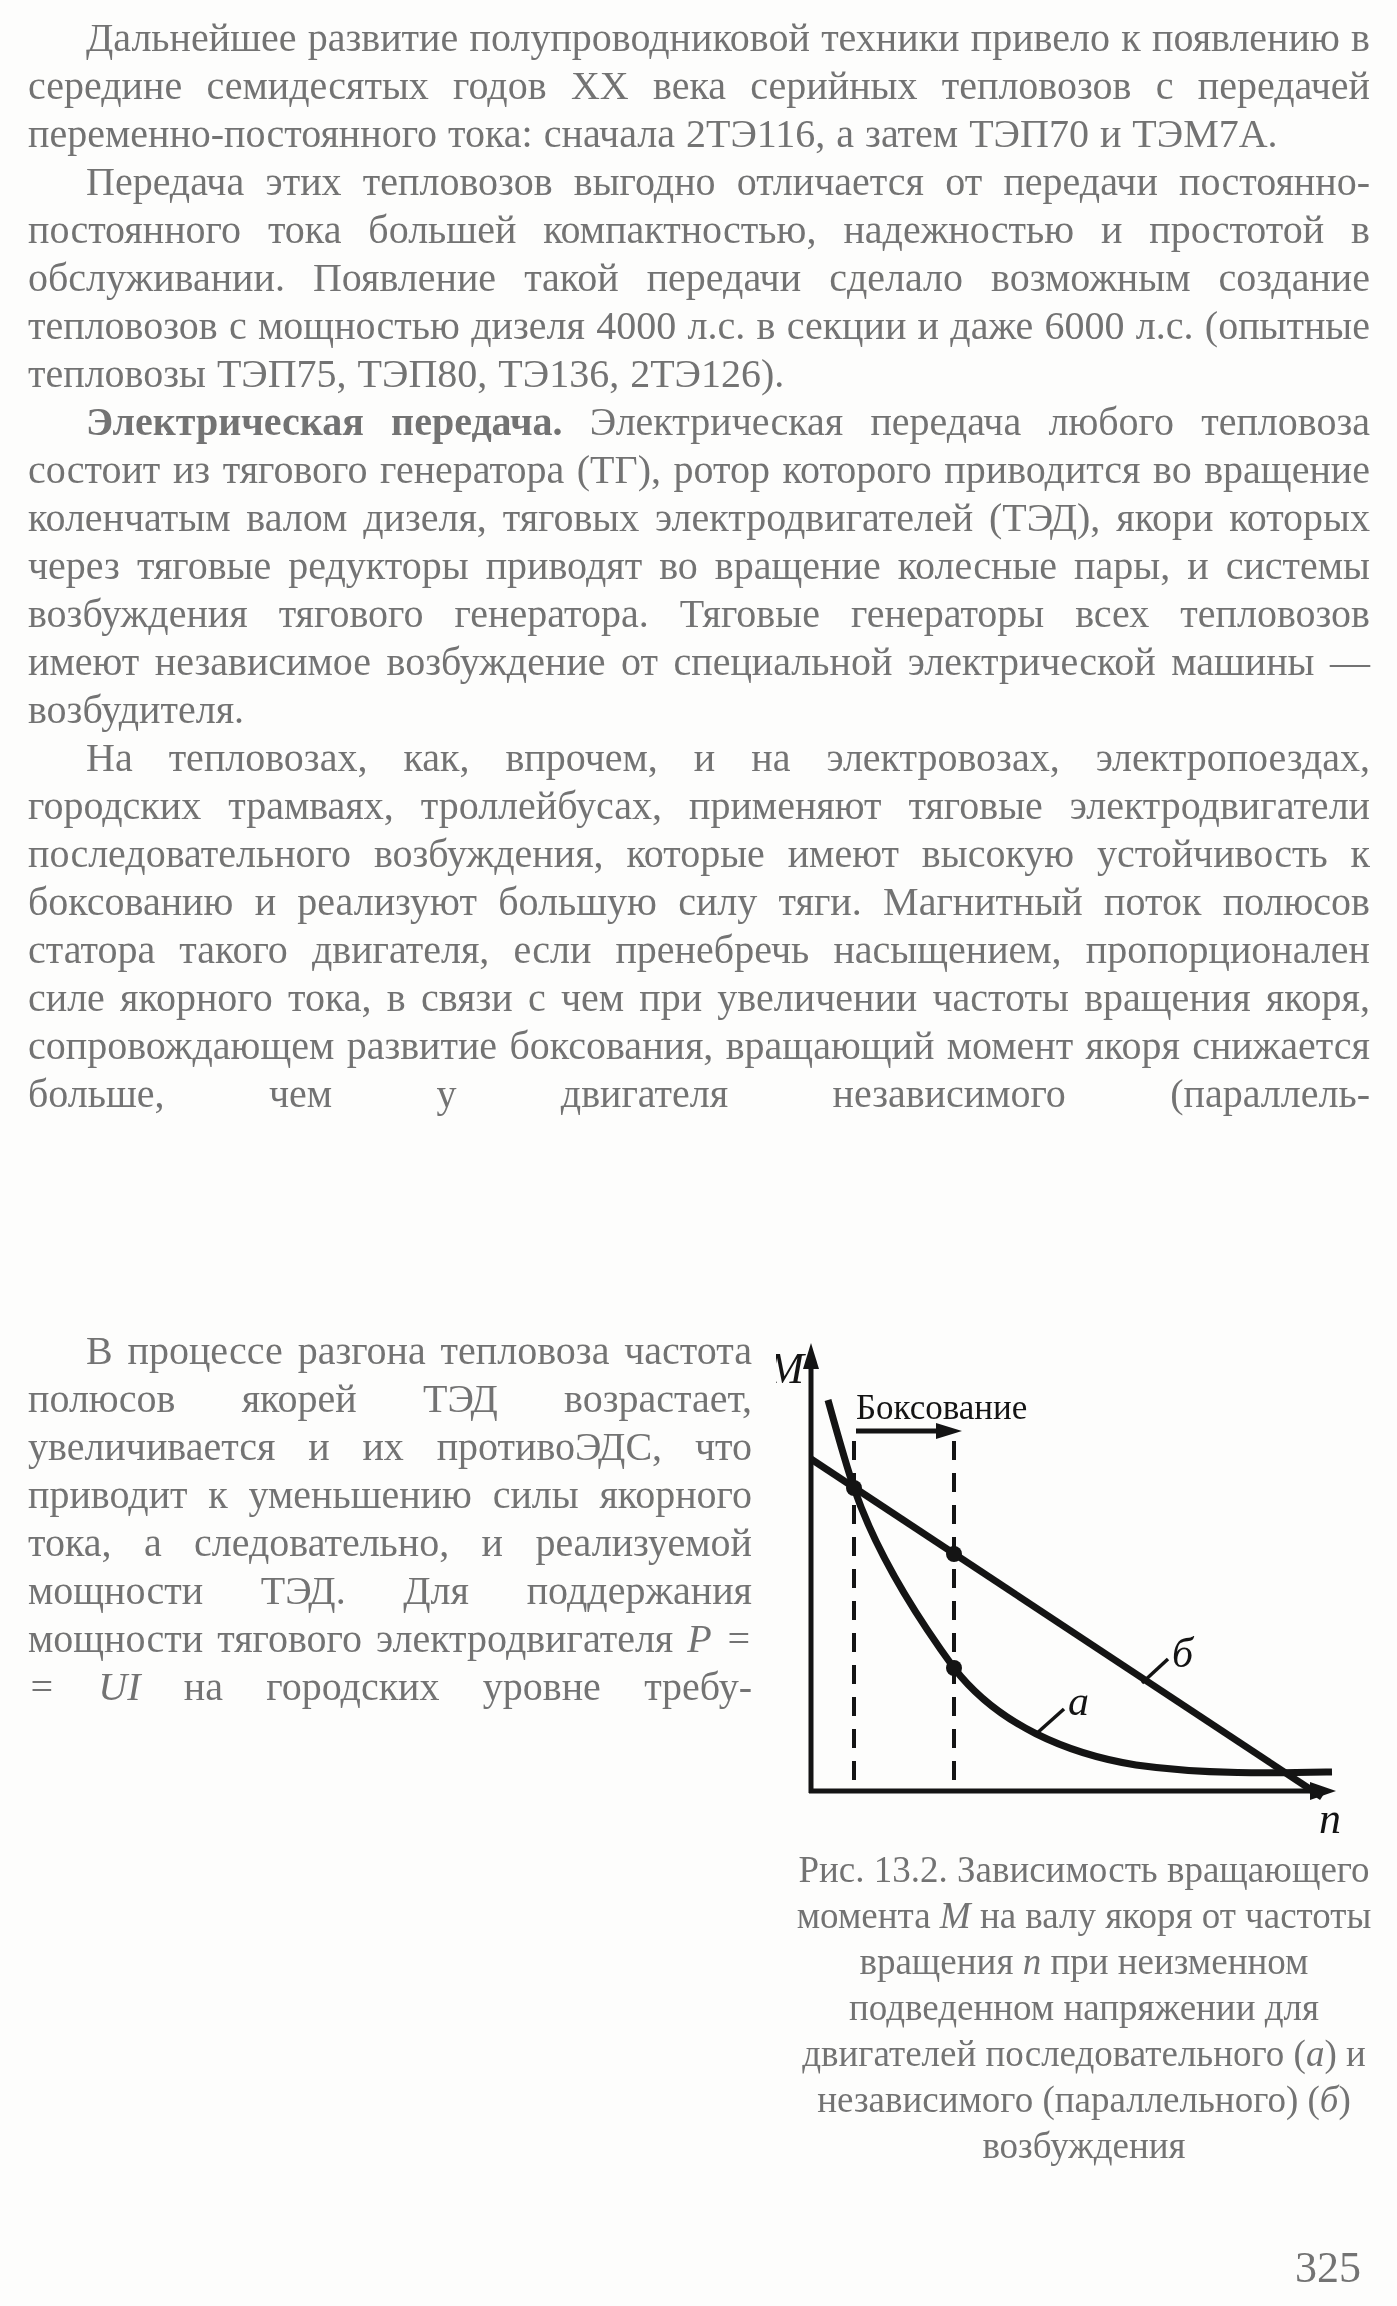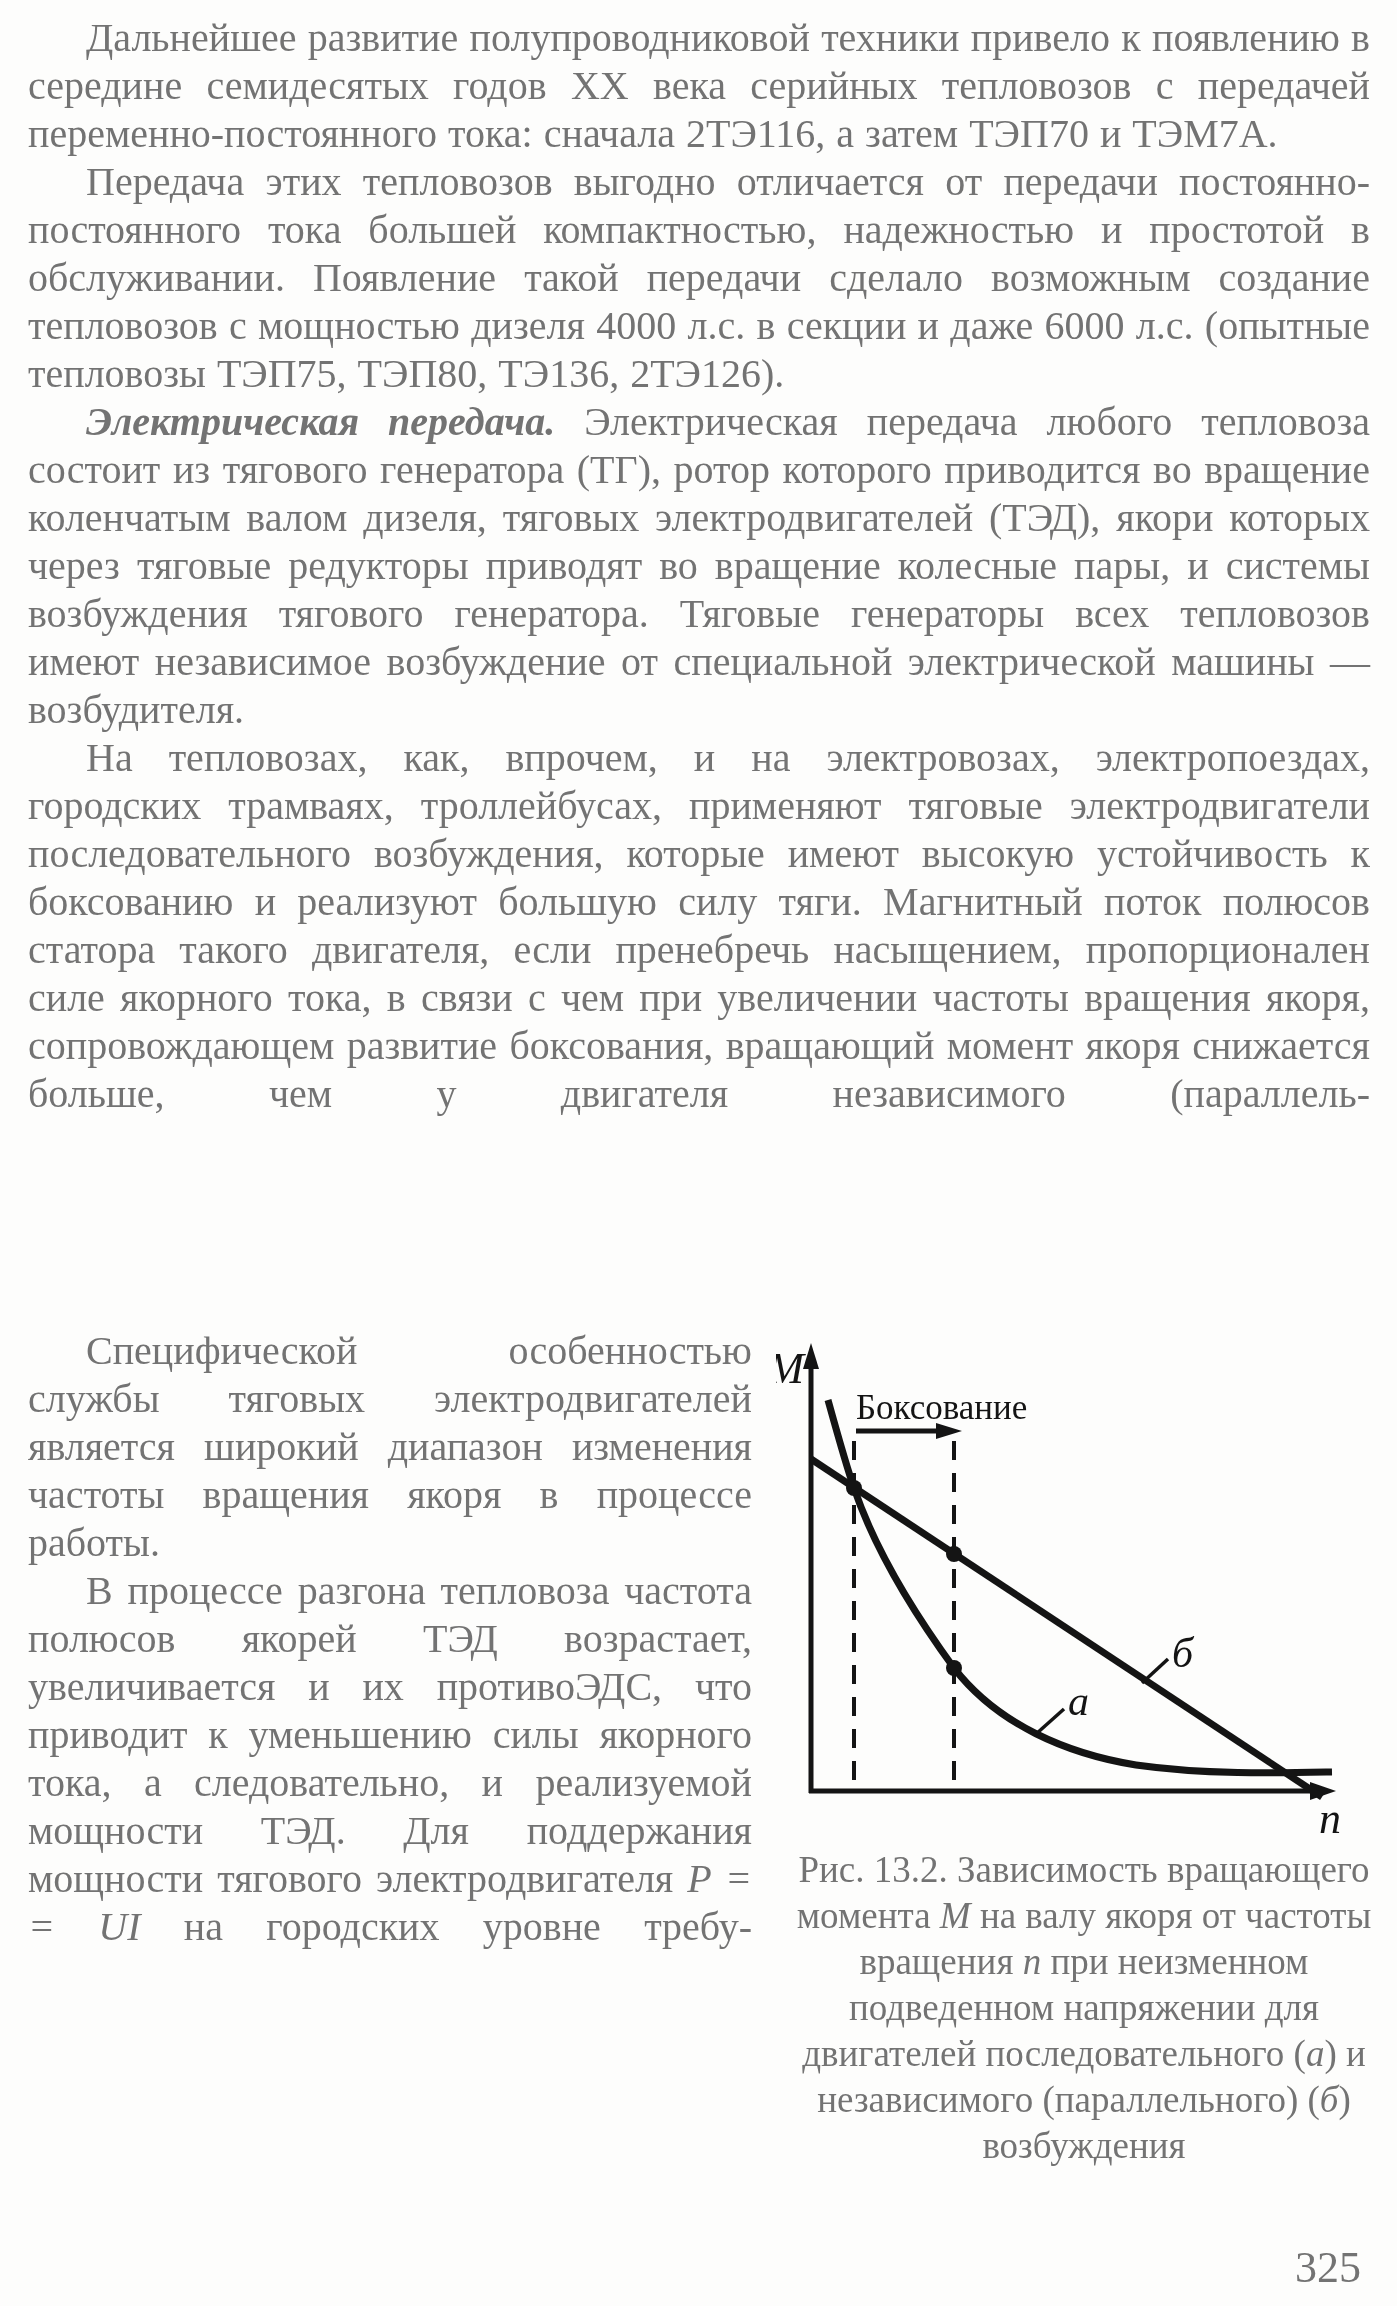--- a/index.html
+++ b/index.html
@@ -13,21 +13,21 @@
   }
   .para{
     margin:0;
     font-size:40px;
     line-height:48px;
     text-align:justify;
     word-spacing:1px;
   }
   .para.indent{text-indent:58px;}
   .para.cont{text-align-last:justify;}
-  .b{font-weight:700;font-style:italic;}
+  .b{font-weight:700;}
   .i{font-style:italic;}
   .top-text{position:absolute;left:28px;top:14px;width:1342px;}
   .left-col{position:absolute;left:28px;top:1327px;width:724px;}
   .fig{position:absolute;left:776px;top:1341px;width:616px;}
   .fig svg{display:block;}
   .chart-line{stroke:#141414;fill:none;}
   .caption{
     margin:6px 0 12px 0;
     font-size:37px;
     line-height:46px;
@@ -81,19 +81,18 @@
 
       <line class="chart-line" x1="260" y1="393" x2="288" y2="368" stroke-width="3.5"></line>
       <text class="curve-label" x="292" y="374">а</text>
       <line class="chart-line" x1="366" y1="342" x2="392" y2="318" stroke-width="3.5"></line>
       <text class="curve-label" x="396" y="326">б</text>
     </svg>
     <p class="caption"><span>Рис. 13.2. Зависимость вращающего момента </span><span class="i">М</span><span> на валу якоря от частоты вращения </span><span class="i">n</span><span> при неизменном подведенном напряжении для двигателей последовательного (</span><span class="i">а</span><span>) и независимого (параллельного) (</span><span class="i">б</span><span>) возбуждения</span></p>
   </div>
 
   <div class="left-col">
-    <p class="para indent"><span>Специфической особенностью службы тяговых электродвигателей является широкий диапазон изменения частоты вращения якоря в процессе работы.</span></p>
     <p class="para indent cont"><span>В процессе разгона тепловоза частота полюсов якорей ТЭД возрастает, увеличивается и их противоЭДС, что приводит к уменьшению силы якорного тока, а следовательно, и реализуемой мощности ТЭД. Для поддержания мощности тягового электродвигателя </span><span class="i">P = = UI</span><span> на городских уровне требу-</span></p>
   </div>
 
   <div class="page-num">325</div>
 
 </div>
 
 </body></html>

